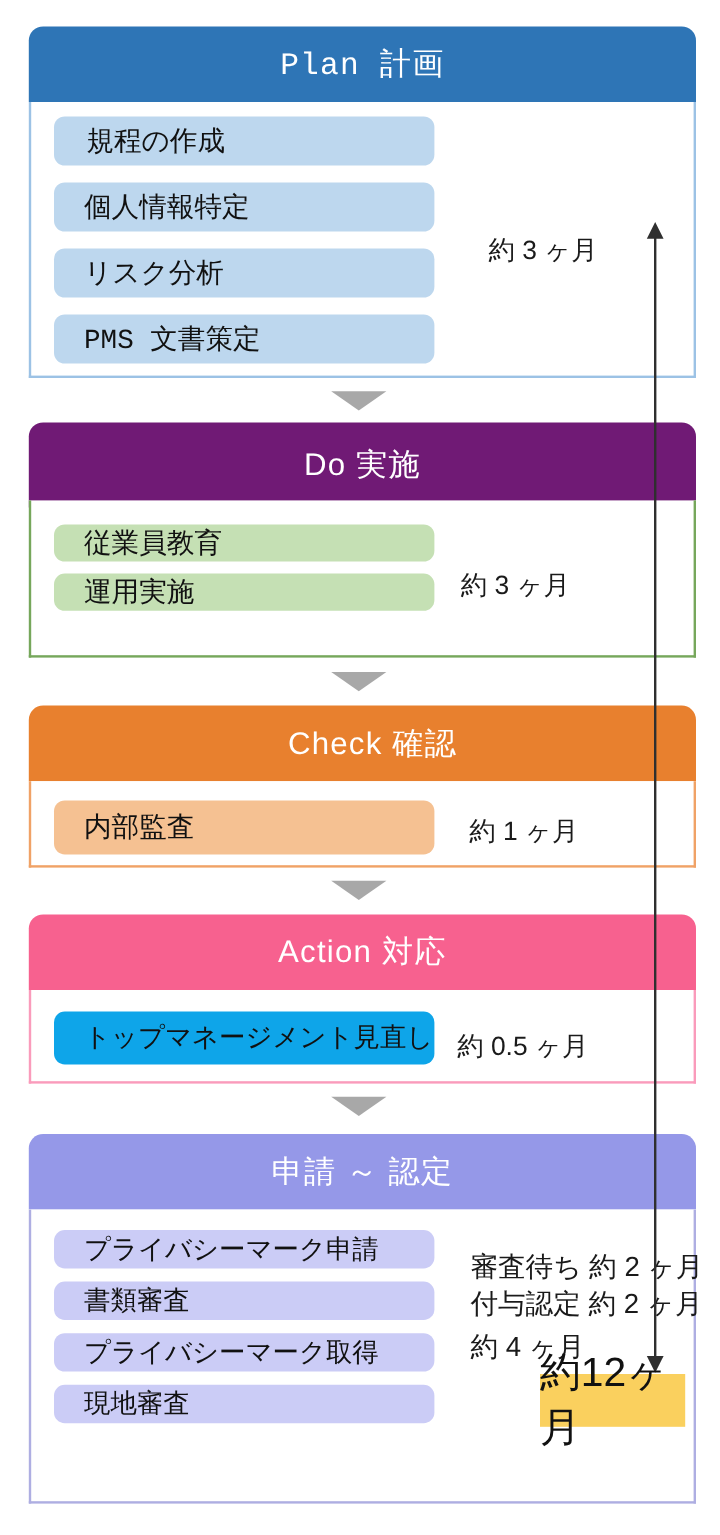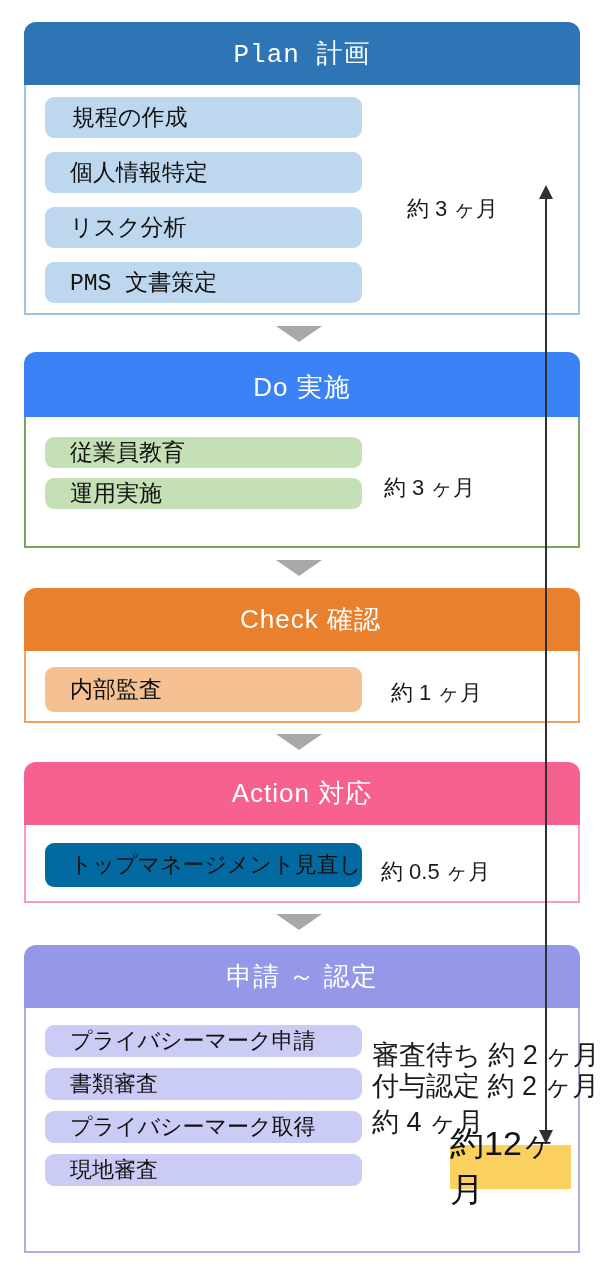--- a/index.html
+++ b/index.html
@@ -16,51 +16,51 @@
 
   
   .sec-plan { top:22px; height:293px;font-family:Liberation Mono, monospace; }
   .sec-plan .sec-header { background:#2E75B6; }
   .sec-plan .sec-body { border-color:#9CC2E5; }
   .sec-plan .item { background:#BDD7EE; height:41px; margin-top:14px; }
   .sec-plan .item:first-child { margin-top:12px;padding-left:27px; }
 
   
   .sec-do { top:352px; height:196px; }
-  .sec-do .sec-header { height:71px; background:#3b82f6; }
+  .sec-do .sec-header { height:71px; background:#701a75; }
   .sec-do .sec-body { top:65px; border-color:#76A75B; }
   .sec-do .item { background:#C5E0B4; height:31px; margin-top:10px; }
   .sec-do .item:first-child { margin-top:20px; }
 
   
   .sec-check { top:588px; height:135px; }
   .sec-check .sec-header { background:#E8802E;padding-left:17px; }
   .sec-check .sec-body { border-color:#F0A266; }
   .sec-check .item { background:#F5C192; height:45px; margin-top:16px; }
 
   
   .sec-action { top:762px; height:141px; }
   .sec-action .sec-header { background:#F7618F; }
   .sec-action .sec-body { border-color:#FA9BBB; }
-  .sec-action .item { background:#0369a1; height:44px; margin-top:18px; font-size:22px; }
+  .sec-action .item { background:#0ea5e9; height:44px; margin-top:18px; font-size:22px; }
 
   
   .sec-apply { top:945px; height:308px; }
   .sec-apply .sec-header { background:#9598E8; }
   .sec-apply .sec-body { border-color:#AEAEE2; }
   .sec-apply .item { background:#CBCCF6; height:32px; margin-top:11px; font-size:22px; }
   .sec-apply .item:first-child { margin-top:17px; }
 
   
   .duration { position:absolute; font-size:22px; color:#1a1a1a; white-space:nowrap; }
   .d-plan   { left:407px; top:194px; }
   .d-do     { left:384px; top:473px; }
   .d-check  { left:391px; top:678px; }
   .d-action { left:381px; top:857px; }
-  .d-apply  { left:372px; top:1040px; font-size:27px; line-height:31px; }
+  .d-apply  { left:392px; top:1040px; font-size:23px; line-height:31px; }
   .d-apply .dline3 { margin-top:5px; }
 
   
   .tri { position:absolute; left:276px; width:0; height:0;
          border-left:23px solid transparent; border-right:23px solid transparent;
          border-top:16px solid #A8A8A8; }
   .tri-1 { top:326px; }
   .tri-2 { top:560px; }
   .tri-3 { top:734px; }
   .tri-4 { top:914px; }

